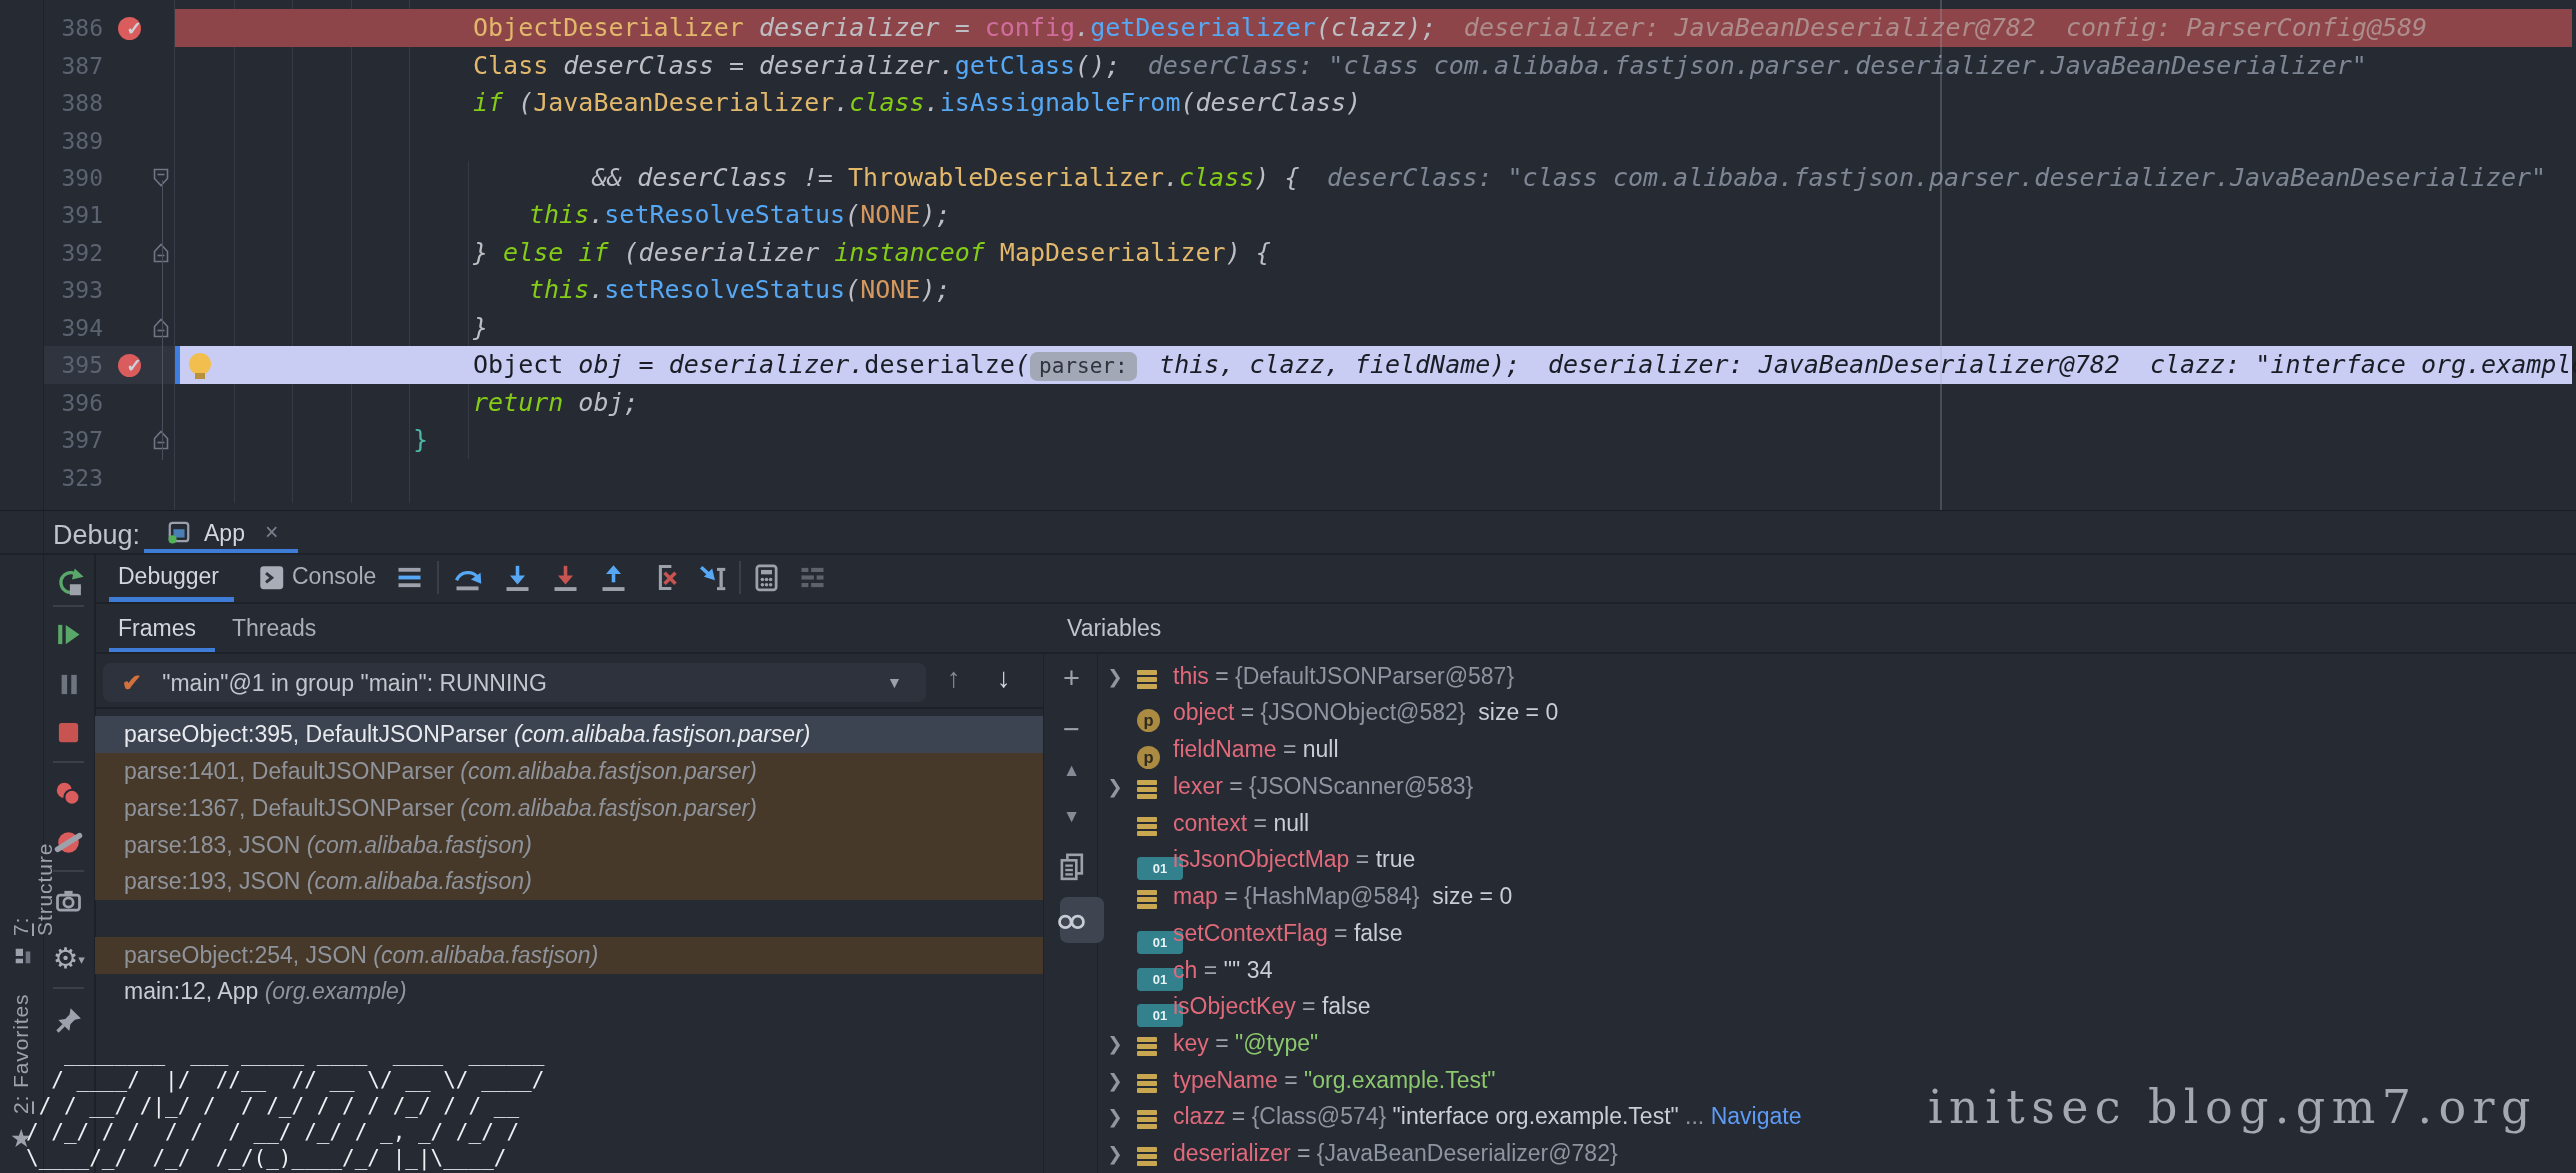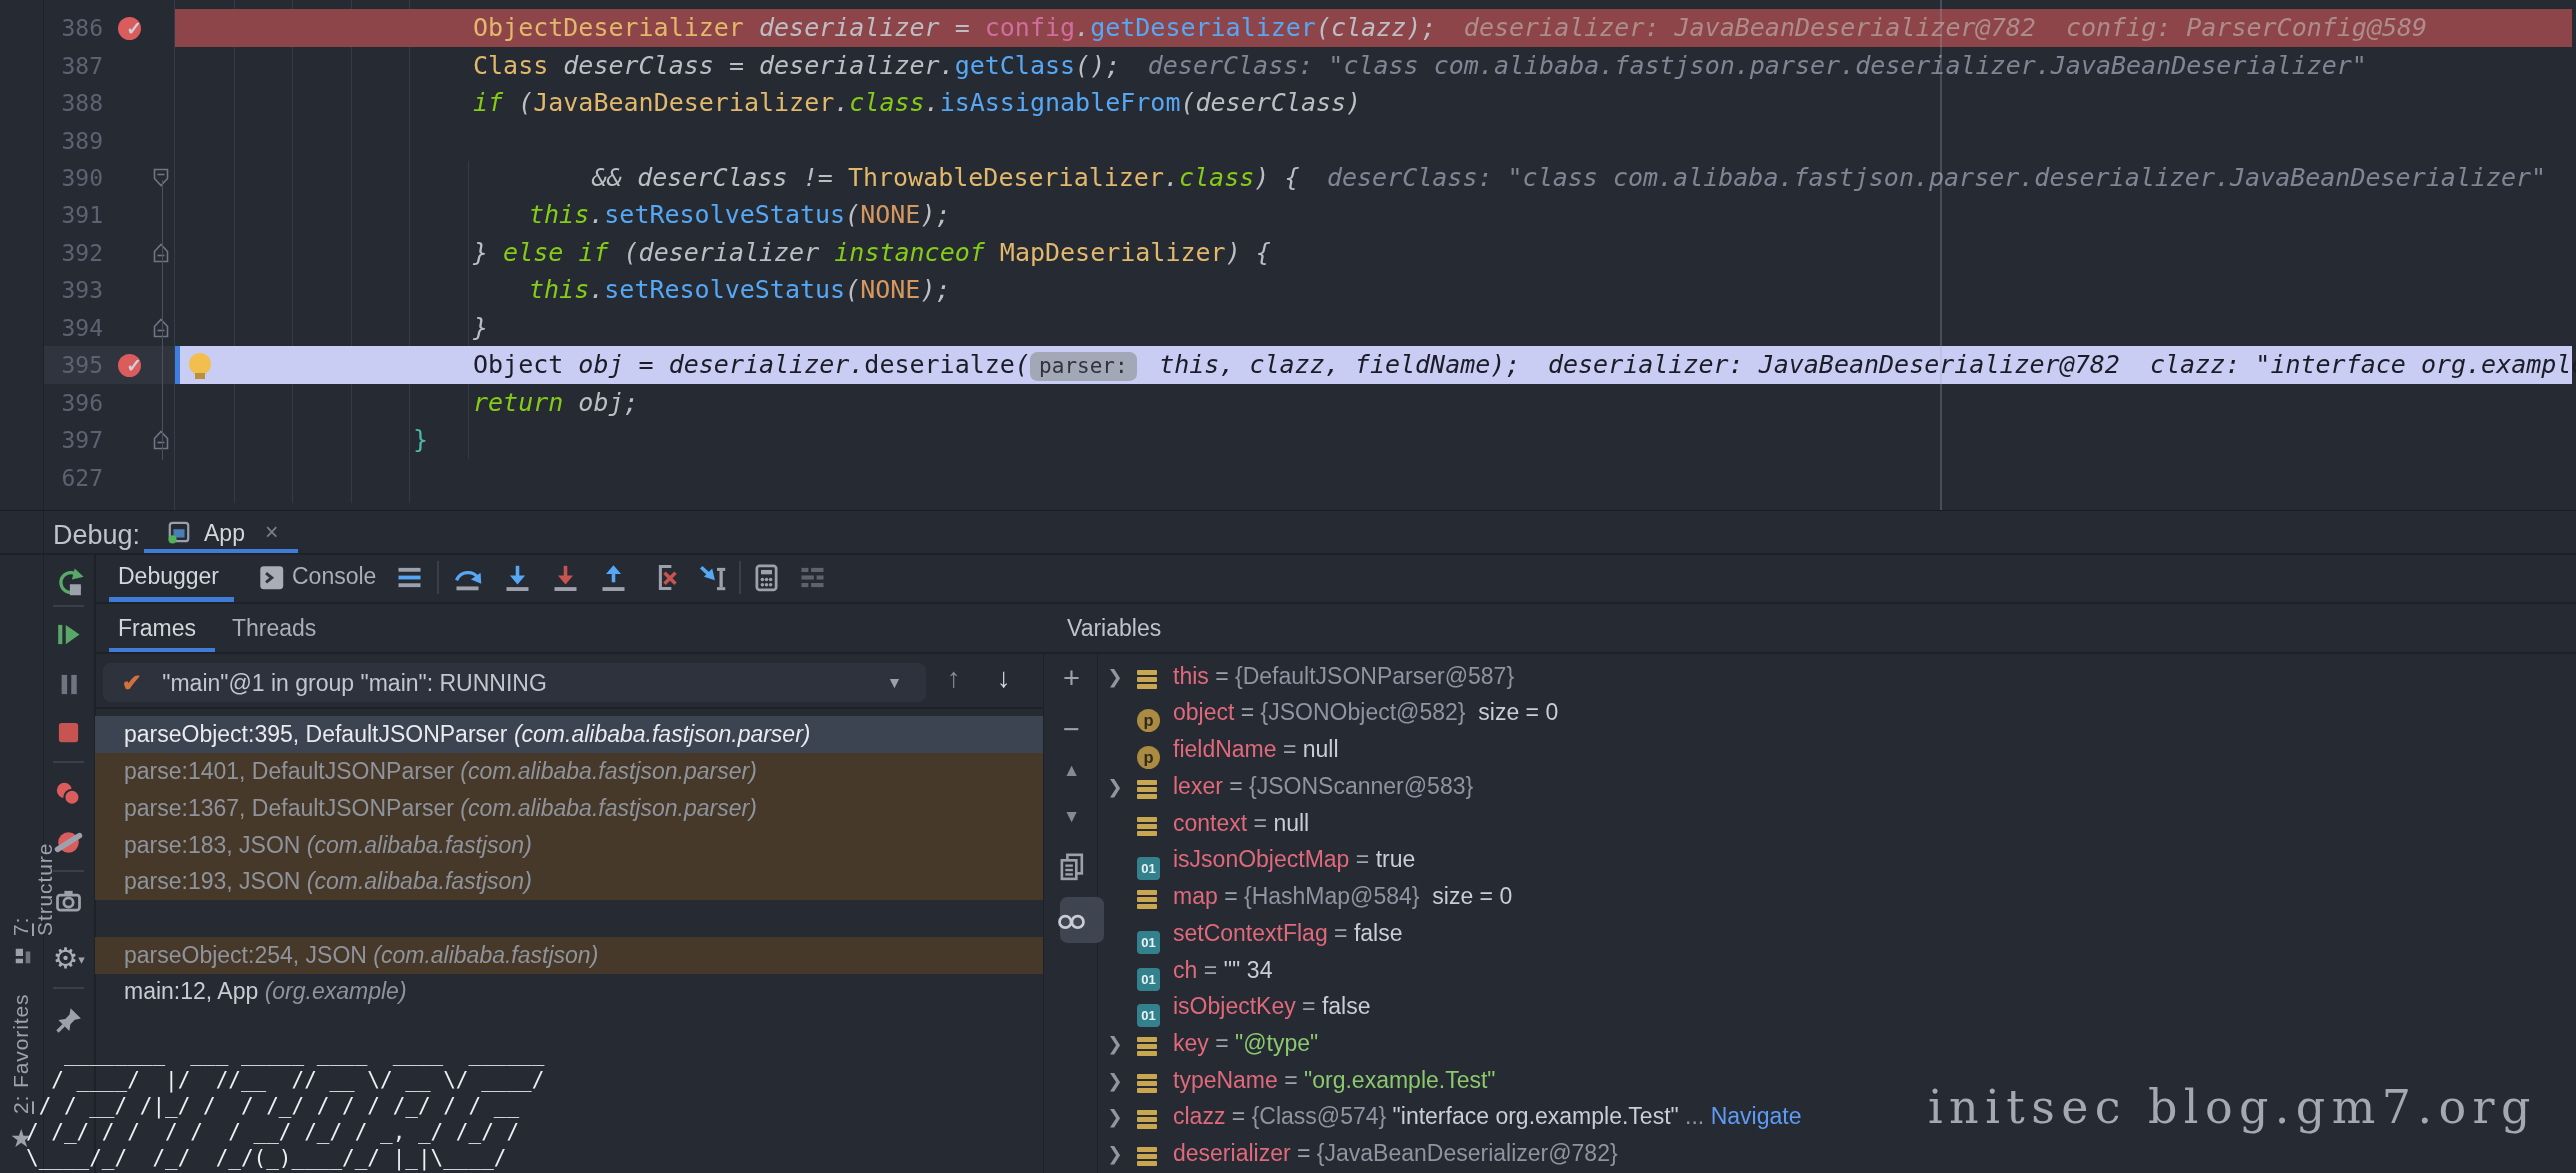--- a/index.html
+++ b/index.html
@@ -97,21 +97,21 @@
   .var-icon { position:absolute; left:37px; top:6.4px; width:24px; height:24px; }
   .var-text { position:absolute; left:73px; top:0; }
   .vp-name { color:#e0697a; }
   .vp-eq { color:#9da3ae; } .vp-ref { color:#8f95a0; } .vp-val { color:#c9cdd5; }
   .vp-str { color:#8bc86e; } .vp-dots { color:#8f95a0; } .vp-link { color:#5e9bf5; }
   .vp-sz { color:#c9cdd5; }
   .icon-field { width:20px; height:20px; margin-top:1.8px; display:inline-block; }
   .icon-field i { display:block; height:4.6px; margin-bottom:2.3px; background:#c9a750; border-radius:0.9px; }
   .icon-param { display:inline-block; width:23px; height:23px; border-radius:50%; background:#ab8a42;
     color:#2e2a1e; font-size:16.5px; font-weight:bold; text-align:center; line-height:23px; font-style:normal;}
-  .icon-prim { display:inline-block; width:23px; height:23px; border-radius:3.7px; background:#33818d;
+  .icon-prim { display:inline-block; width:46px; height:23px; border-radius:3.7px; background:#33818d;
     color:#e8f3f5; font-size:13px; font-weight:bold; text-align:center; line-height:23px; }
 
   #ascii-art { position:absolute; left:26px; top:1041px; font-family:"DejaVu Sans Mono",monospace;
     font-size:21px; line-height:26px; color:#edeff3; white-space:pre; }
   #watermark { position:absolute; left:1928px; top:1080px; font-family:"DejaVu Serif",serif;
     font-size:46px; letter-spacing:6.4px; color:#a3a8b1; }
 
   svg { display:block; }
 </style>
 </head>
@@ -143,21 +143,21 @@
         <div class="code-row" style="top: 309px;"><span class="gutter-num">394</span><span class="fold"><svg width="20" height="22" viewBox="0 0 20 22">
               <path d="M10 2.5l6.5 7v10h-13v-10z" fill="#262a33" stroke="#707684" stroke-width="1.6"></path>
               <line x1="6.5" y1="13.5" x2="13.5" y2="13.5" stroke="#707684" stroke-width="1.6"></line>
             </svg></span><span class="code-text" style="left: 473px;"><span class="tk-t">}</span></span></div>
         <div class="code-row row-exec" style="top: 346px;"><div class="row-bg row-exec-bg"></div><div class="gutter-hl"></div><div class="exec-bar"></div><span class="gutter-num">395</span><span class="bp-icon"><span class="dot"></span><span class="chk">✓</span></span><span class="bulb"></span><span class="code-text" style="left: 473px;"><span class="tk-cls">Object</span><span class="tk-t"> obj = deserializer.</span><span class="tk-m">deserialze</span><span class="tk-t">(</span><span class="chip">parser:</span><span class="tk-t"> </span><span class="tk-kw">this</span><span class="tk-t">, clazz, fieldName);</span><span class="hint">deserializer: JavaBeanDeserializer@782  clazz: "interface org.example.Test"</span></span></div>
         <div class="code-row" style="top: 384px;"><span class="gutter-num">396</span><span class="code-text" style="left: 473px;"><span class="tk-kw">return</span><span class="tk-t"> obj;</span></span></div>
         <div class="code-row" style="top: 421px;"><span class="gutter-num">397</span><span class="fold"><svg width="20" height="22" viewBox="0 0 20 22">
               <path d="M10 2.5l6.5 7v10h-13v-10z" fill="#262a33" stroke="#707684" stroke-width="1.6"></path>
               <line x1="6.5" y1="13.5" x2="13.5" y2="13.5" stroke="#707684" stroke-width="1.6"></line>
             </svg></span><span class="code-text" style="left: 413px;"><span class="tk-brace">}</span></span></div>
-        <div class="code-row" style="top: 459px;"><span class="gutter-num">627</span><span class="code-text" style="left: 473px;"></span></div>
+        <div class="code-row" style="top: 459px;"><span class="gutter-num">323</span><span class="code-text" style="left: 473px;"></span></div>
       </div>
     <div class="gutter-border"></div>
     <div class="fold-line"></div>
     <div class="wrap-guide"></div>
   </div>
 
   <div id="stripe">
     <div class="abs vlabel" style="left:9.2px;top:817px;height:119px"><span><u>7</u>: Structure</span></div>
     <div class="abs" style="left:13px;top:946px">
       <svg width="20" height="20" viewBox="0 0 22 22">

